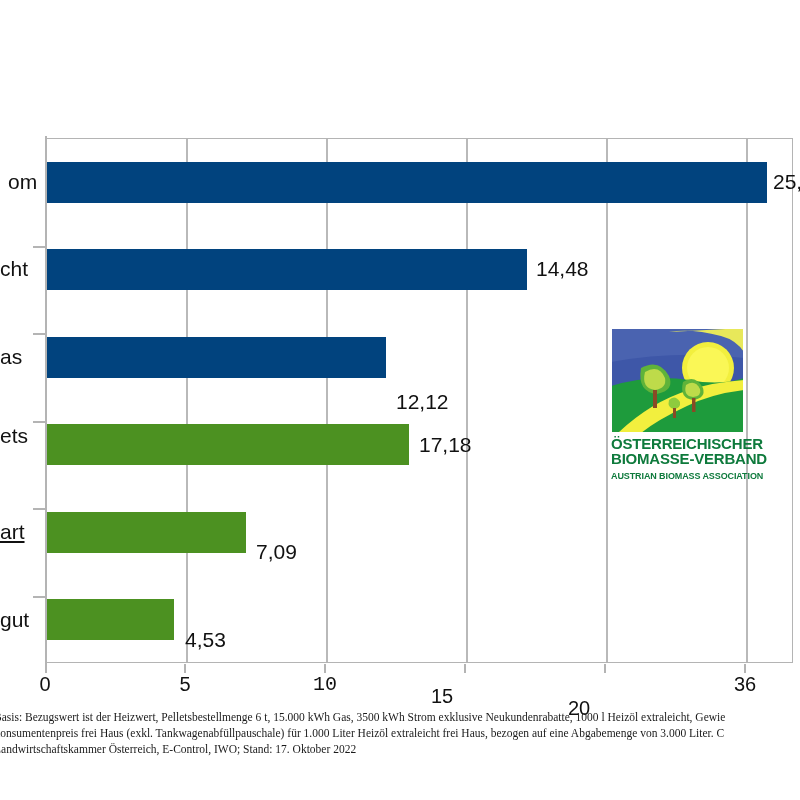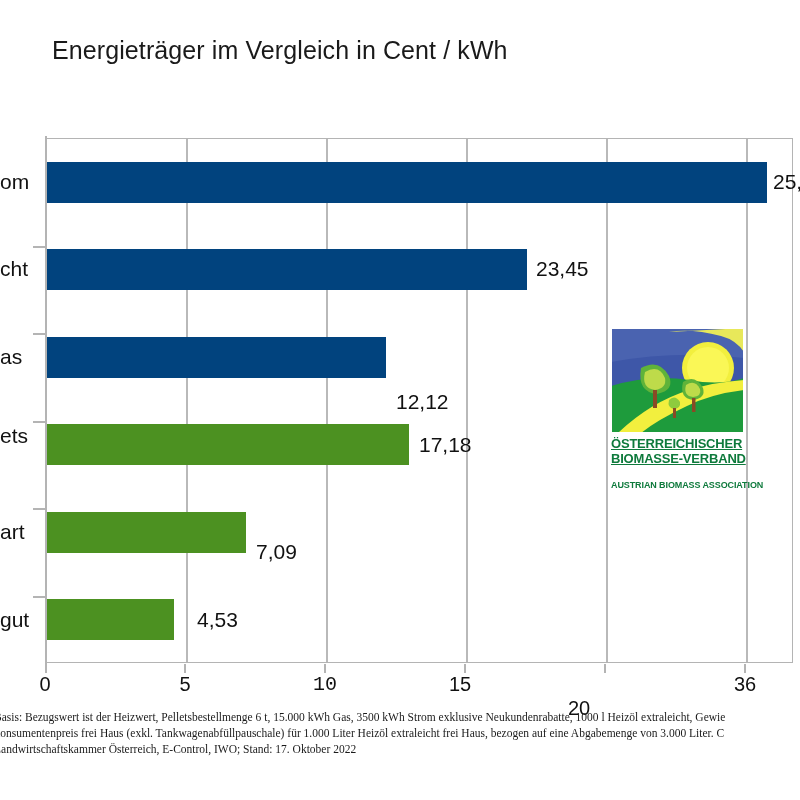--- a/index.html
+++ b/index.html
@@ -93,34 +93,33 @@
     left:611px; top:328px;
     width:133px;
   }
   .logo-art{
     width:133px;height:105px;
     display:block;
   }
   .logo-text1,.logo-text2{
     font-family:"Liberation Sans", sans-serif;
     color:#0E7A3C;
-    font-size:13px;
+    font-size:15px;
     font-weight:bold;
     letter-spacing:-0.2px;
     line-height:15px;
     white-space:nowrap;
-    text-decoration:underline;
   }
   .logo-text1{margin-top:3px;}
   .logo-text3{
     color:#0E7A3C;
     font-size:9px;
     font-weight:bold;
     letter-spacing:-0.1px;
-    margin-top:14px;
+    margin-top:5px;
     white-space:nowrap;
   }
 
   .footnotes{
     position:absolute;
     left:0px; top:709px;
     width:800px;
   }
   .fn{
     font-family:"Liberation Serif", serif;
@@ -132,21 +131,20 @@
   }
   .fn1{margin-left:-6px;}
   .fn2{margin-left:-8px;}
   .fn3{margin-left:-6px;}
 </style>
 </head>
 <body>
 
 <div id="chart-root">
 
-  <div class="title">Energieträger im Vergleich in Cent / kWh</div>
 
   <div class="plot">
     <div class="gridline" style="left:139px;"></div>
     <div class="gridline" style="left:279px;"></div>
     <div class="gridline" style="left:419px;"></div>
     <div class="gridline" style="left:559px;"></div>
     <div class="gridline" style="left:699px;"></div>
 
     <div class="bar blue" style="left:0px;top:23px;width:720px;"></div>
     <div class="bar blue" style="left:0px;top:110px;width:480px;"></div>
@@ -157,45 +155,45 @@
   </div>
 
   <div class="axis-line-v"></div>
 
   <div class="ytick" style="top:246px;"></div>
   <div class="ytick" style="top:333px;"></div>
   <div class="ytick" style="top:421px;"></div>
   <div class="ytick" style="top:508px;"></div>
   <div class="ytick" style="top:596px;"></div>
 
-  <div class="cat-label" style="left:0px;  top:170px;">om</div>
+  <div class="cat-label" style="left:8px;  top:170px;">om</div>
   <div class="cat-label" style="left:0px;  top:257px;">cht</div>
   <div class="cat-label" style="left:0px;  top:345px;">as</div>
   <div class="cat-label" style="left:0px;  top:424px;">ets</div>
-  <div class="cat-label" style="left:0px;  top:520px;">art</div>
+  <div class="cat-label" style="left:0px;  top:520px;text-decoration:underline;">art</div>
   <div class="cat-label" style="left:0px;  top:608px;">gut</div>
 
   <div class="bar-value" style="left:773px;top:170px;">25,</div>
-  <div class="bar-value" style="left:536px;top:257px;">23,45</div>
+  <div class="bar-value" style="left:536px;top:257px;">14,48</div>
   <div class="bar-value" style="left:396px;top:345px;margin-top:45px;">12,12</div>
   <div class="bar-value" style="left:419px;top:433px;">17,18</div>
   <div class="bar-value" style="left:256px;top:520px;margin-top:20px;">7,09</div>
-  <div class="bar-value" style="left:185px;top:608px;margin-left:12px;">4,53</div>
+  <div class="bar-value" style="left:185px;top:628px;">4,53</div>
 
   <div class="xtick" style="left:45px;"></div>
   <div class="xtick" style="left:184px;"></div>
   <div class="xtick" style="left:324px;"></div>
   <div class="xtick" style="left:464px;"></div>
   <div class="xtick" style="left:604px;"></div>
   <div class="xtick" style="left:744px;"></div>
 
   <div class="xlabel" style="left:15px;">0</div>
   <div class="xlabel" style="left:155px;">5</div>
   <div class="xlabel" style="left:295px;font-family:Liberation Mono, monospace;">10</div>
-  <div class="xlabel" style="left:430px;">15</div>
+  <div class="xlabel" style="left:412px;margin-top:12px;">15</div>
   <div class="xlabel" style="left:549px;margin-top:24px;">20</div>
   <div class="xlabel" style="left:715px;">36</div>
 
   <div class="logo">
     <svg class="logo-art" viewBox="0 0 133 105">
       <rect x="1" y="1" width="131" height="103" fill="#3E57A8"></rect>
       <path d="M0 0 L133 0 L133 30 Q66 22 0 34 Z" fill="#4A63B0"></path>
       <path d="M58 4 Q80 0 110 8 Q125 12 133 24 L133 0 Z" fill="#E8E85A"></path>
       <circle cx="97" cy="40" r="26" fill="#F2EF3E"></circle>
       <circle cx="97" cy="40" r="21" fill="#FAF756"></circle>

